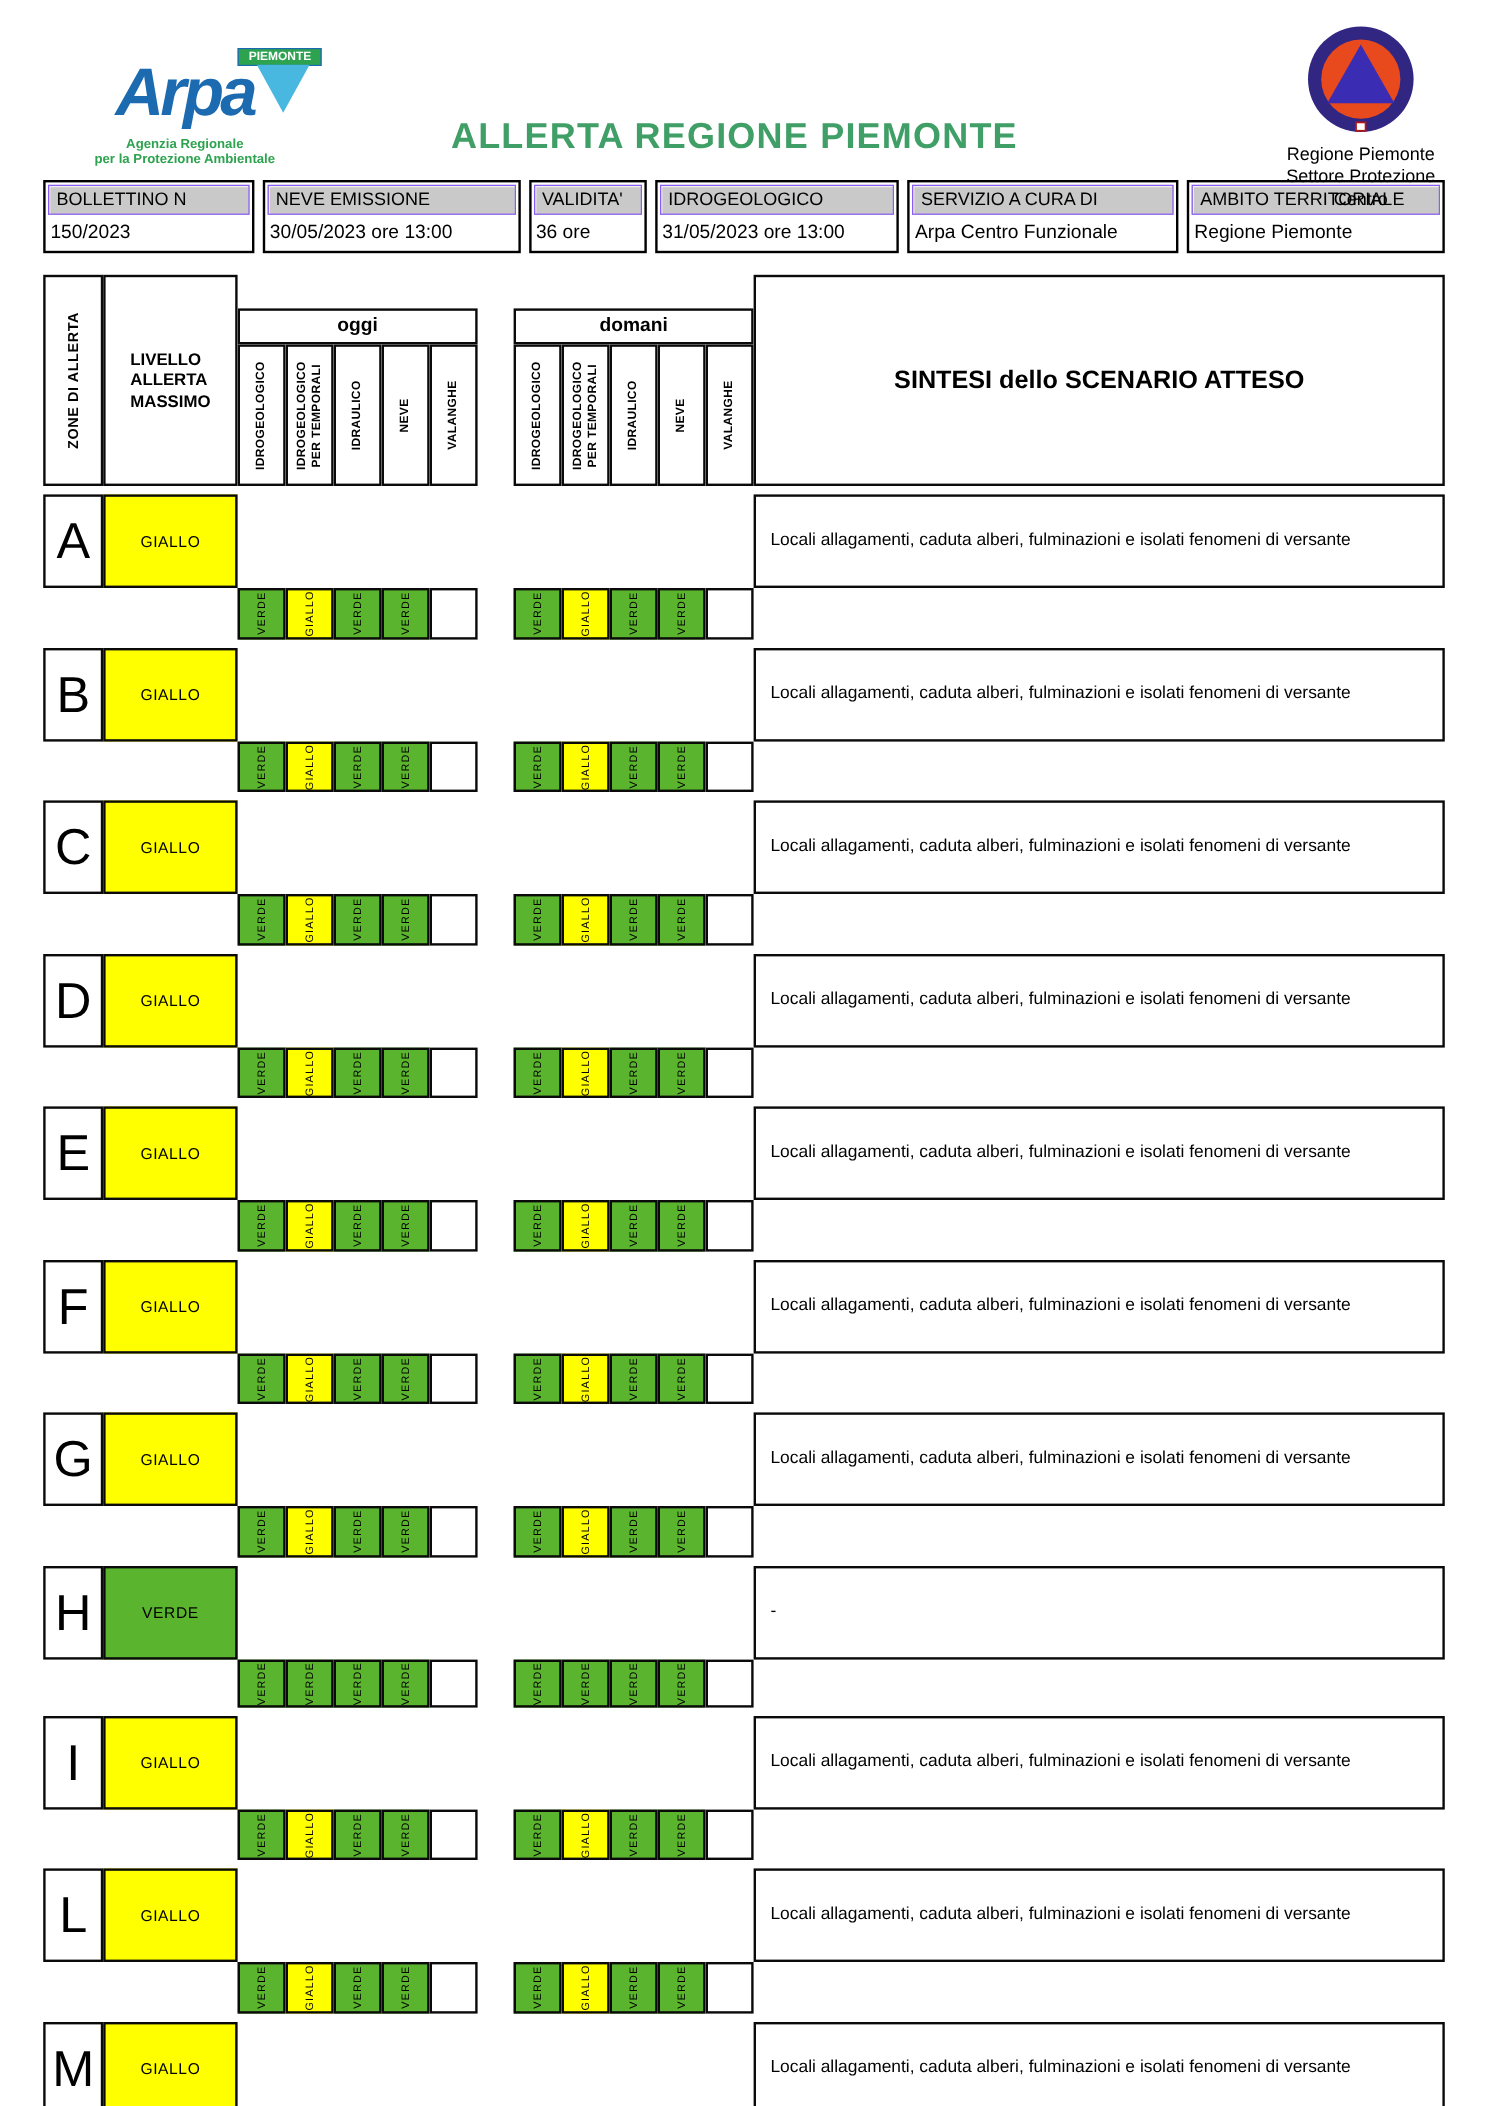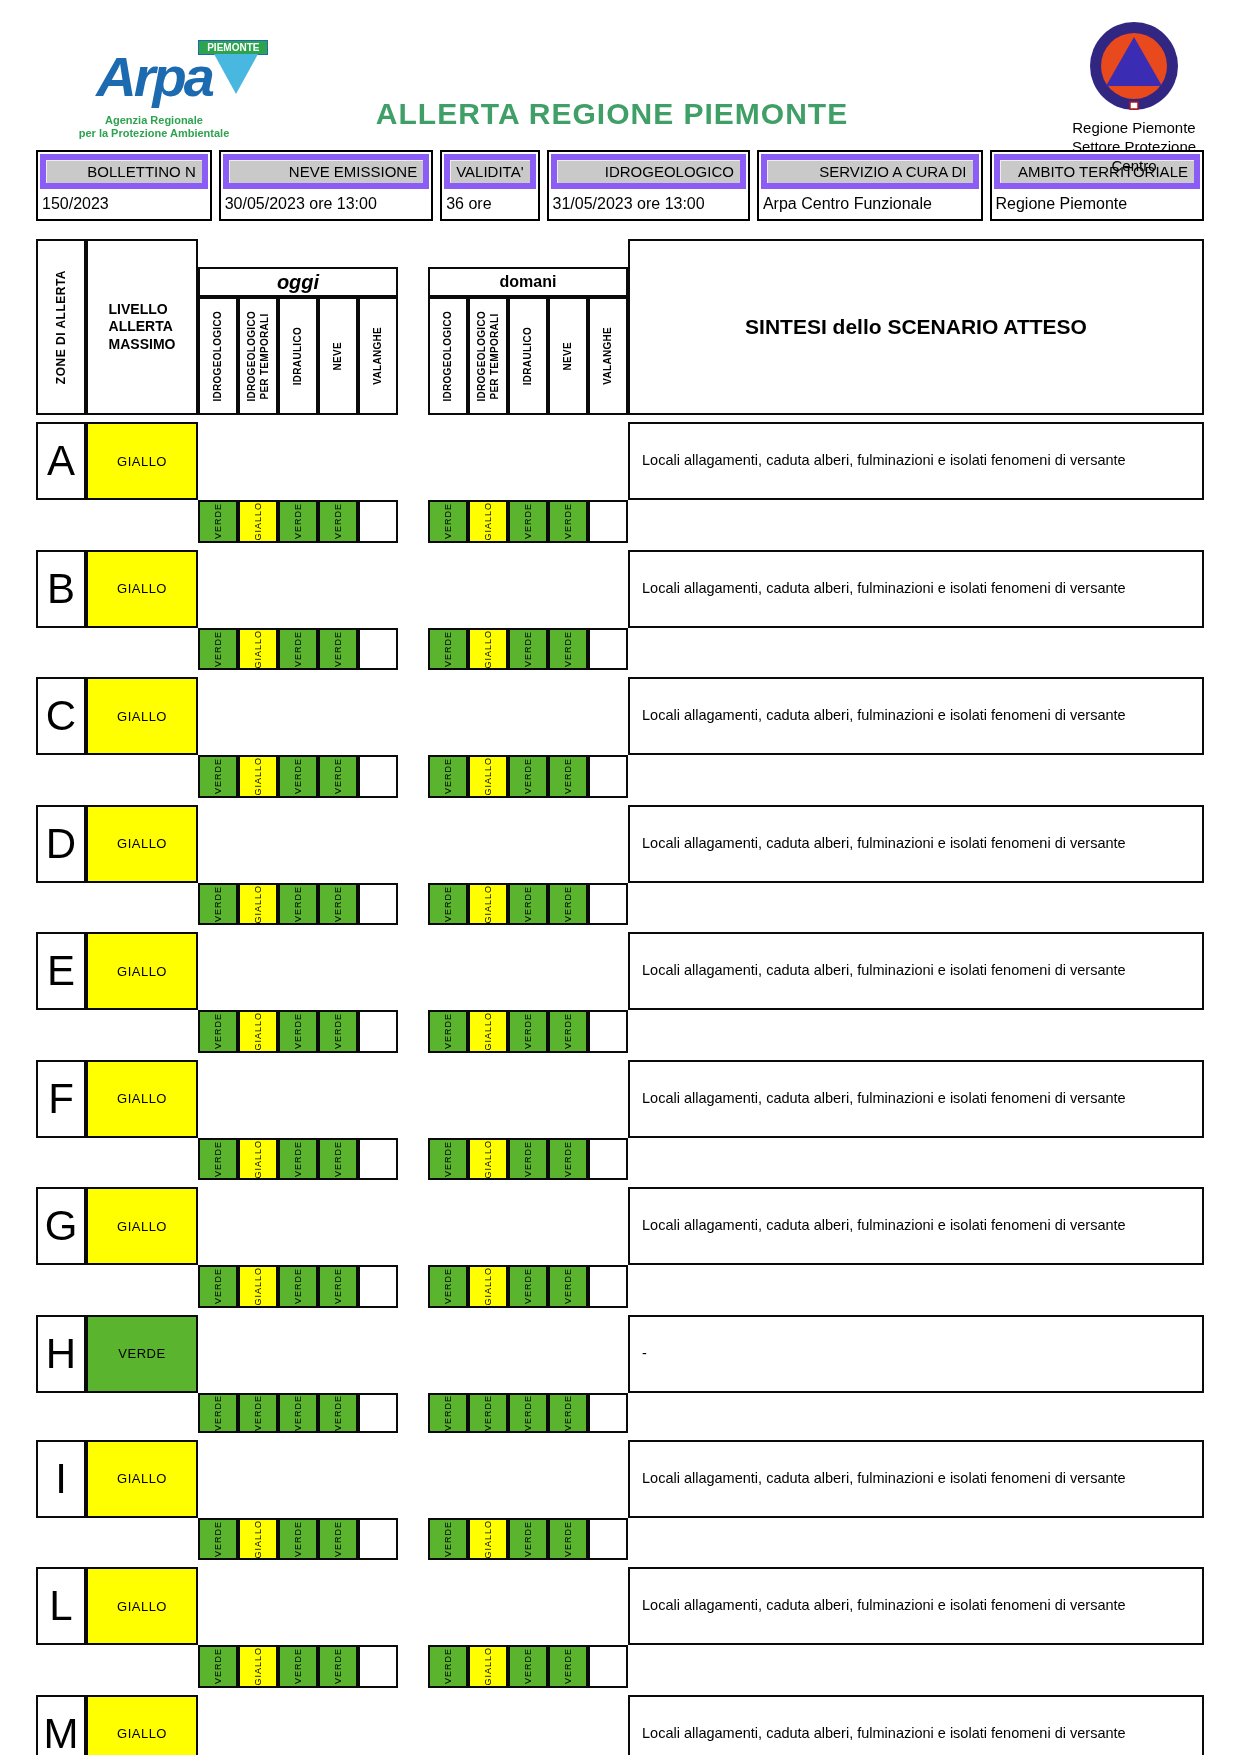--- a/index.html
+++ b/index.html
@@ -23,32 +23,32 @@
   .banner .digits.d2 { top:26px; left:30px; font-size:24px; }
   .banner-title { position:absolute; left:26px; top:8px; font-size:36px; font-weight:700; color:#fff; letter-spacing:4px; text-shadow:2px 2px 0 #0b4f86; font-style:italic; }
   .banner-caret { display:inline-block; width:0; height:0; border-left:16px solid transparent; border-right:16px solid transparent; border-top:20px solid #fff; vertical-align:middle; margin-left:10px; filter:drop-shadow(2px 2px 0 #0b4f86); }
   .page-title { position:absolute; left:252px; top:97px; width:648px; text-align:center; font-size:30px; font-weight:700; color:#3f9f66; letter-spacing:1px; }
   .pc-logo { position:absolute; left:1013px; top:20px; width:170px; text-align:center; }
   .pc-caption { font-size:15px; line-height:1.25; margin-top:3px; }
 
   
   .info-strip { display:flex; gap:7px; margin-top:2px; }
   .info-col { border:2px solid #000; background:#fff; display:flex; flex-direction:column; }
-  .info-head { background:#c9c9c9; border:6px solid #8b5cf6; box-shadow:inset 1px 1px 0 #eee; margin:2px; padding:3px 6px; text-align:right; font-size:15px; white-space:nowrap; }
+  .info-head { background:#c9c9c9; border:1px solid #8b5cf6; box-shadow:inset 1px 1px 0 #eee; margin:2px; padding:3px 6px; text-align:left; font-size:15px; white-space:nowrap; }
   .info-val { text-align:left; font-size:16px; padding:4px 4px 6px; white-space:nowrap; }
 
   
   .tbl-grid { display:grid; grid-template-columns:50px 112px repeat(5,40px) 30px repeat(5,40px) 1fr; }
   .cell { border:2px solid #0a0a0a; display:flex; align-items:center; justify-content:center; background:#fff; }
   .vtext { writing-mode:vertical-rl; transform:rotate(180deg); white-space:pre-line; text-align:center; }
   #alert-header { margin-top:18px; grid-template-rows:28px 30px 118px; }
   .hdr-zone { grid-row:1/4; grid-column:1; font-weight:700; font-size:12px; letter-spacing:.5px; }
   .hdr-livello { grid-row:1/4; grid-column:2; font-weight:700; font-size:14px; white-space:pre-line; line-height:1.25; }
   .hdr-band { grid-row:1; grid-column:3/14; font-weight:700; font-size:16px; }
-  .hdr-day-today { grid-row:2; grid-column:3/8; font-weight:700; font-size:20px;font-style:italic; }
+  .hdr-day-today { grid-row:2; grid-column:3/8; font-weight:700; font-size:16px; }
   .hdr-day-tomorrow { grid-row:2; grid-column:9/14; font-weight:700; font-size:16px; }
   .hdr-haz { grid-row:3; }
   .hdr-haz .vtext { font-weight:700; font-size:10px; line-height:1.25; letter-spacing:.3px; }
   .hdr-sintesi { grid-row:1/4; grid-column:14; font-weight:700; font-size:21px; text-align:center; }
 
   .row-grid { grid-template-rows:78px; margin-top:7px; }
   .zone-letter { grid-column:1; font-size:42px; }
   .max-level { grid-column:2; font-size:13px; letter-spacing:.5px; }
   .mini { font-size:9px; letter-spacing:.5px; }
   .mini .vtext { letter-spacing:1px; }

